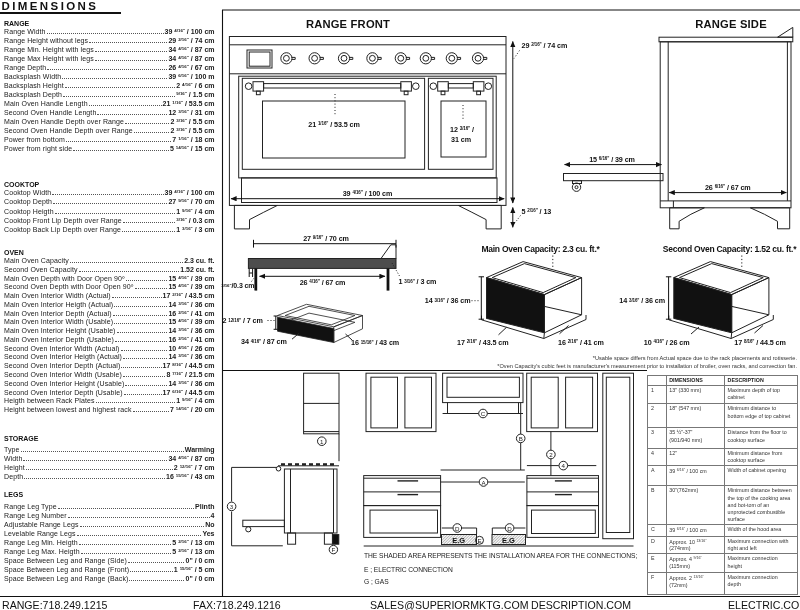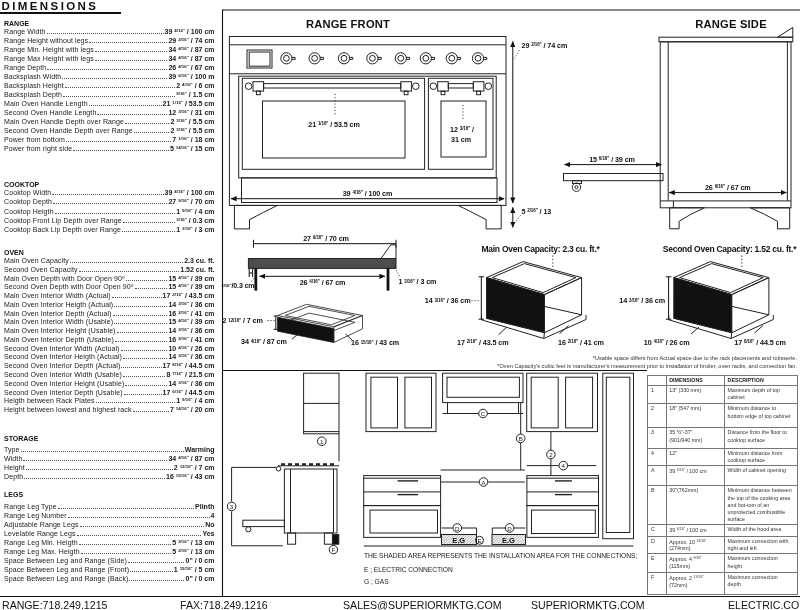--- a/index.html
+++ b/index.html
@@ -839,20 +839,20 @@
             <td>Maximum connection depth</td>
           </tr>
 </tbody>
       </table>
     </div>
 
 <div id="footer">
 
 <span style="left:2px">RANGE:718.249.1215</span>
 
-<span style="left:180px">FAX:718.249.1216</span>
-
-<span style="left:343px">SALES@SUPERIORMKTG.COM</span>
-
-<span style="left:531px">SUPERIORMKTG.COM</span>
+<span style="left:193px">FAX:718.249.1216</span>
+
+<span style="left:370px">SALES@SUPERIORMKTG.COM</span>
+
+<span style="left:531px">DESCRIPTION.COM</span>
 
 <span style="left:728px">ELECTRIC.COM</span>
 </div>
 </div>
 </body></html>

